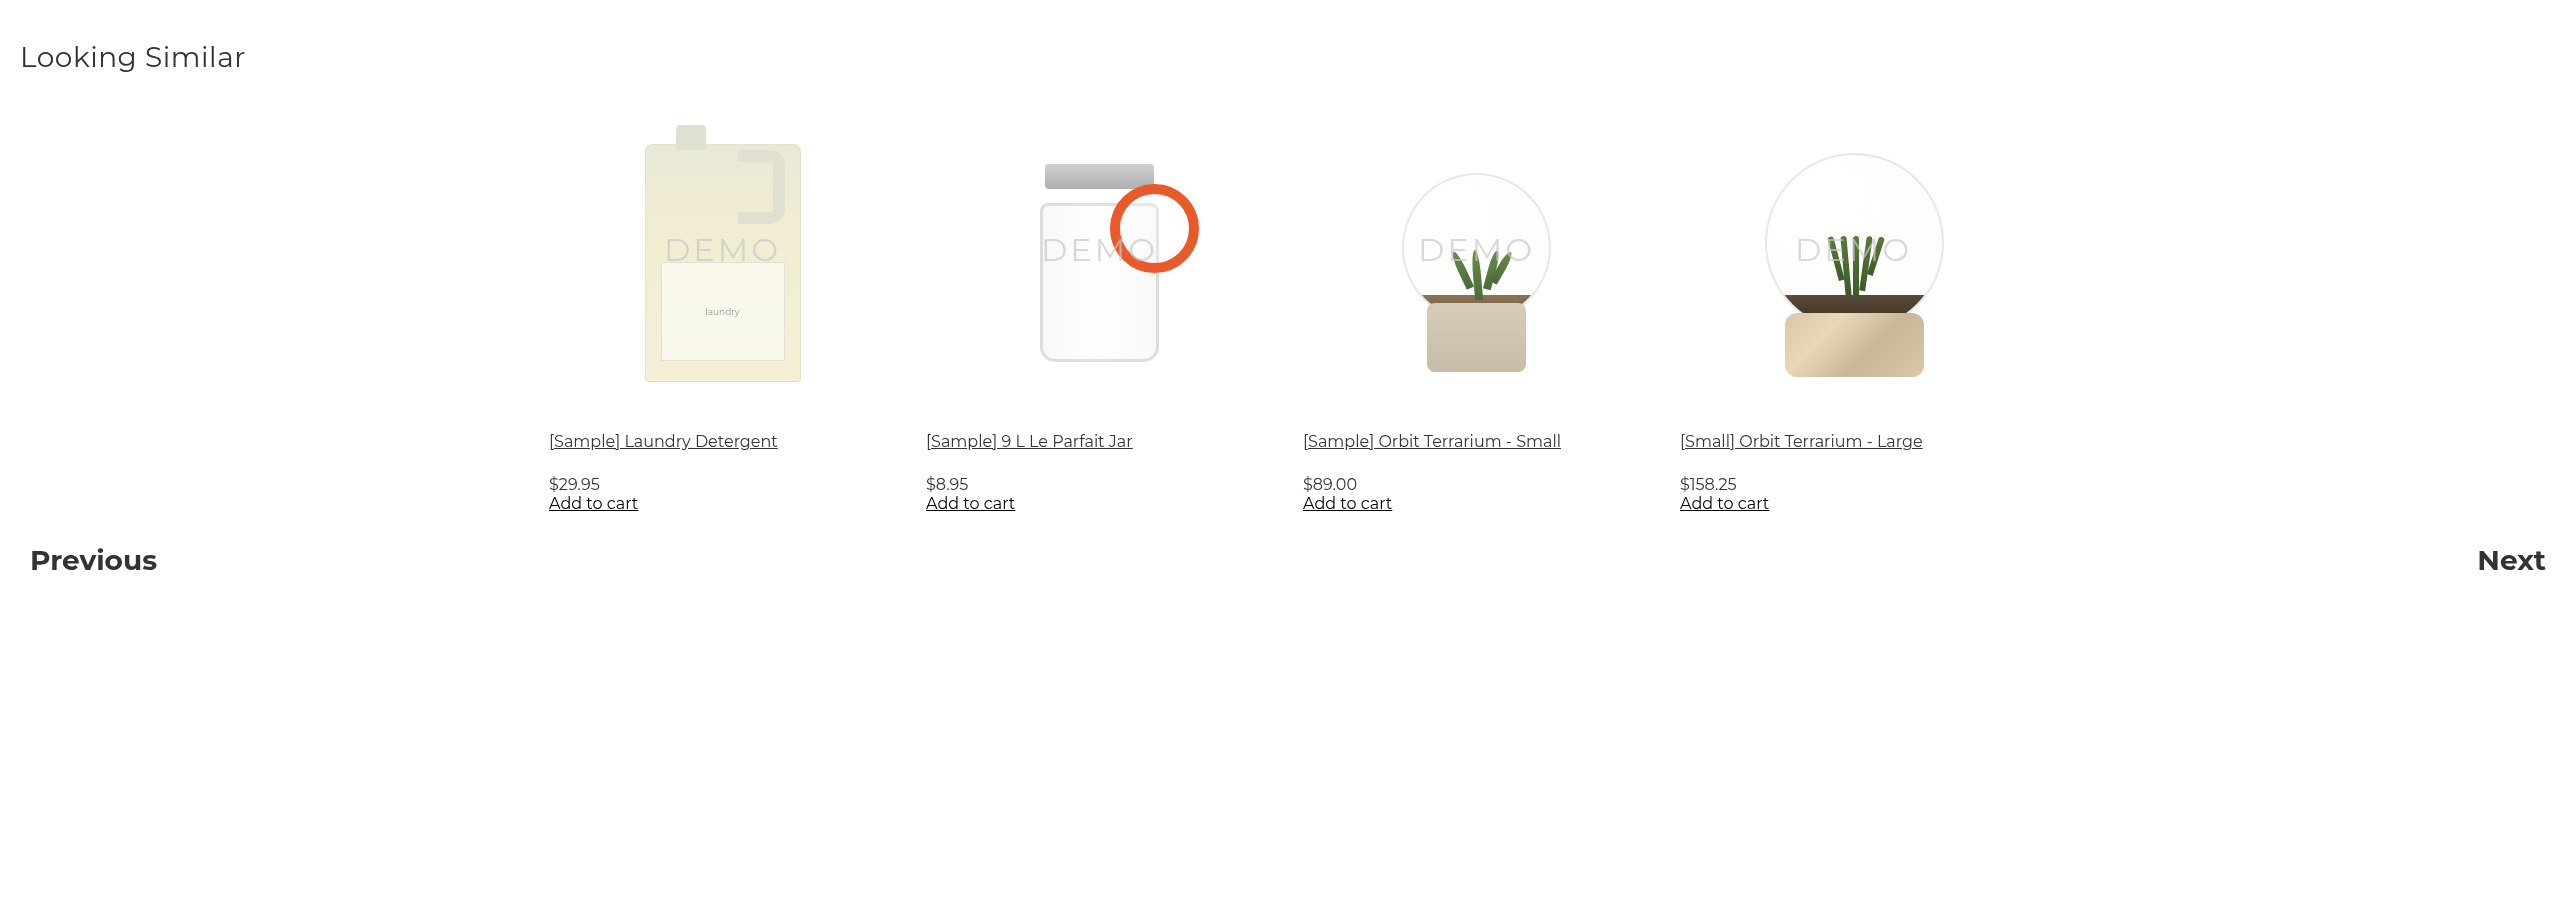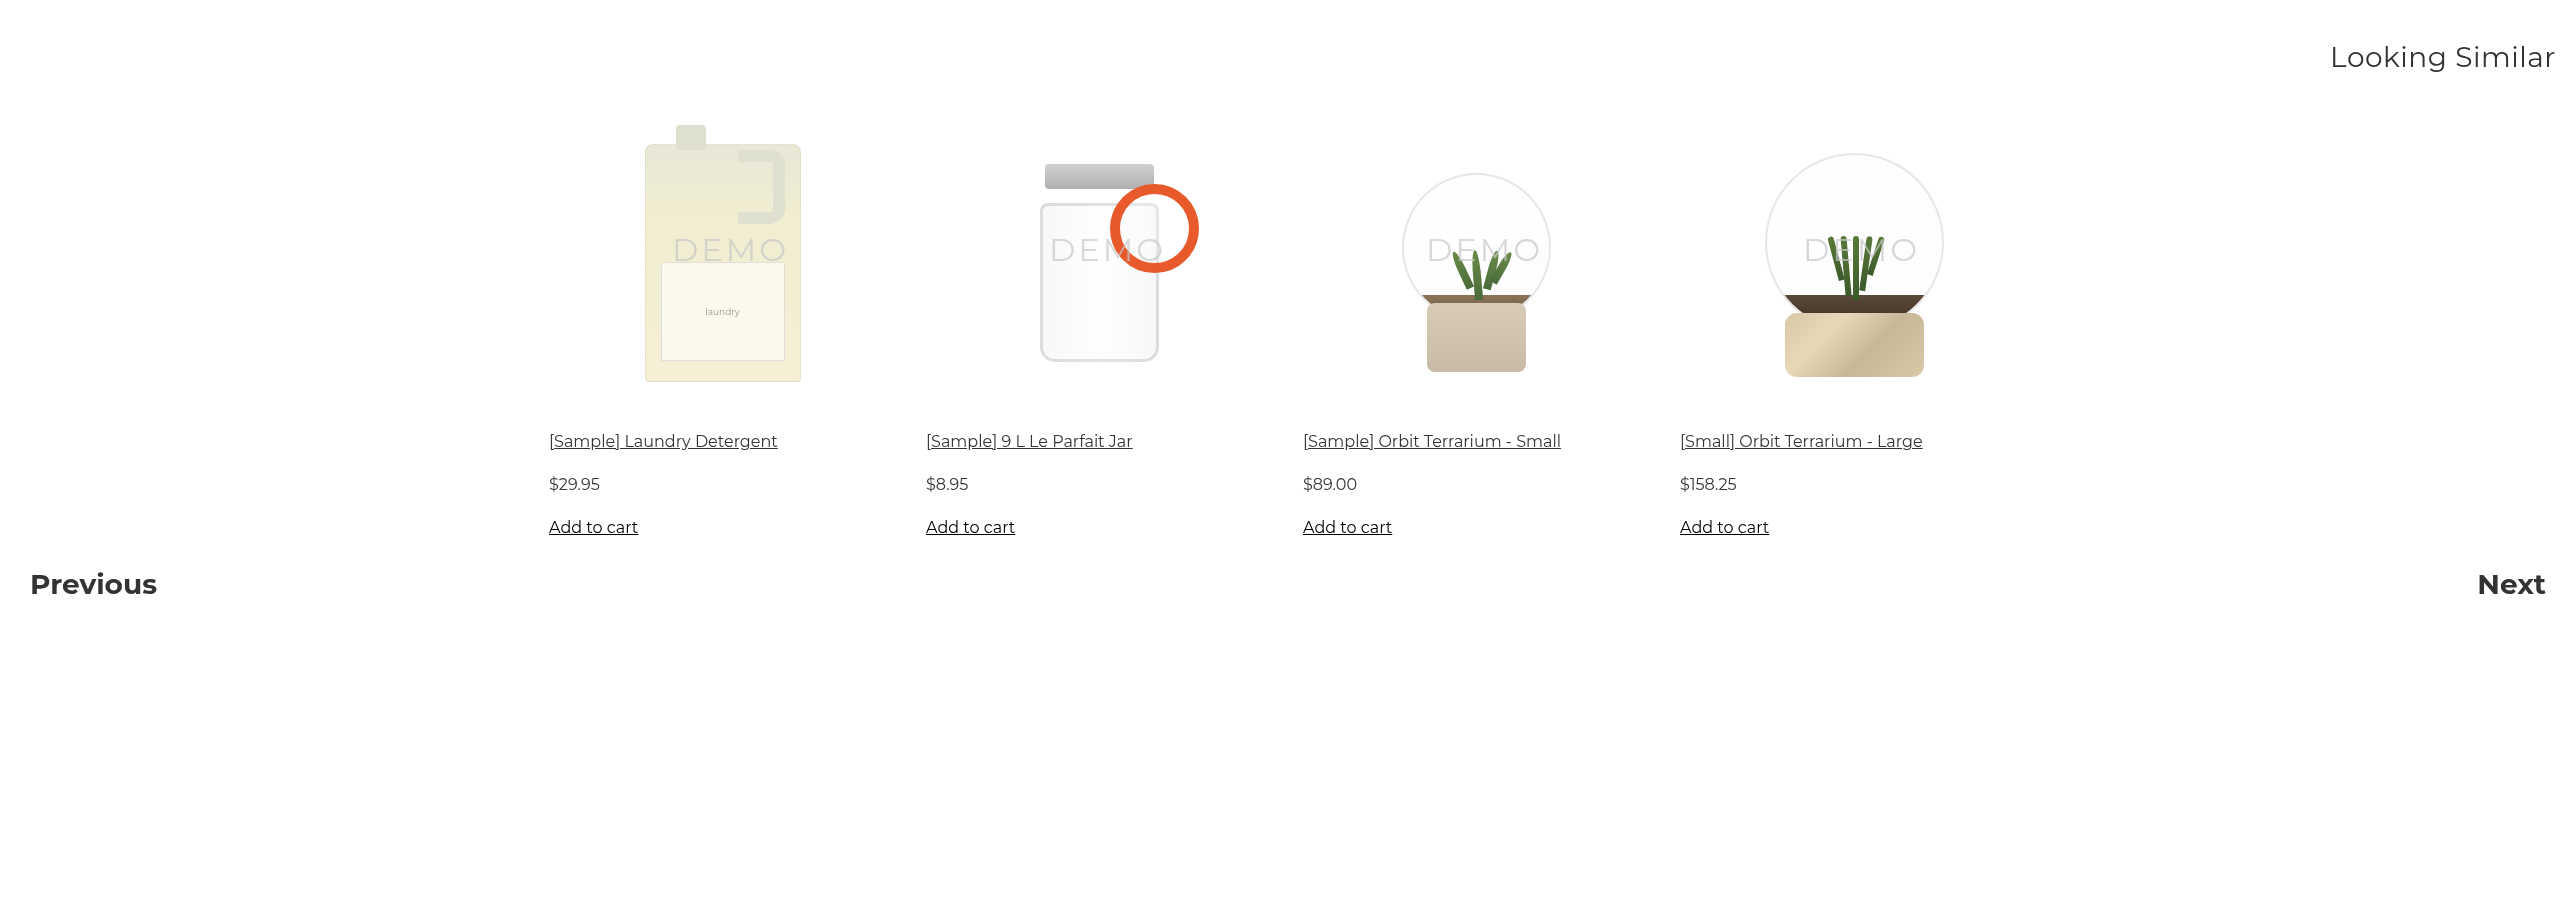--- a/index.html
+++ b/index.html
@@ -9,21 +9,21 @@
     }
     
     body {
       font-family: 'Montserrat', 'Helvetica Neue', Arial, sans-serif;
       background: #ffffff;
       color: #333333;
       padding: 40px 20px 10px 20px;
     }
     
     .section-title {
-      text-align: right;
+      text-align: left;
       font-size: 28px;
       font-weight: 400;
       color: #333333;
       margin-bottom: 50px;
       letter-spacing: 0.5px;
     }
     
     .products-container {
       display: flex;
       justify-content: center;
@@ -53,35 +53,34 @@
     .demo-watermark {
       position: absolute;
       font-size: 32px;
       font-weight: 400;
       color: rgba(200, 200, 200, 0.7);
       letter-spacing: 3px;
       z-index: 10;
       top: 45%;
       left: 50%;
       transform: translate(-50%, -50%);
-      margin-left: 8px;
     }
     
     .product-name {
       font-size: 16px;
       text-decoration: underline;
       color: #333333;
       margin-bottom: 24px;
       cursor: pointer;
     }
     
     .product-price {
       font-size: 16px;
       color: #333333;
-      margin-bottom: 24px;
+      margin-bottom: 0;
     }
     
     .add-to-cart {
       font-size: 16px;
       text-decoration: underline;
       color: #000000;
       cursor: pointer;
       display: inline-block;
     }
     

